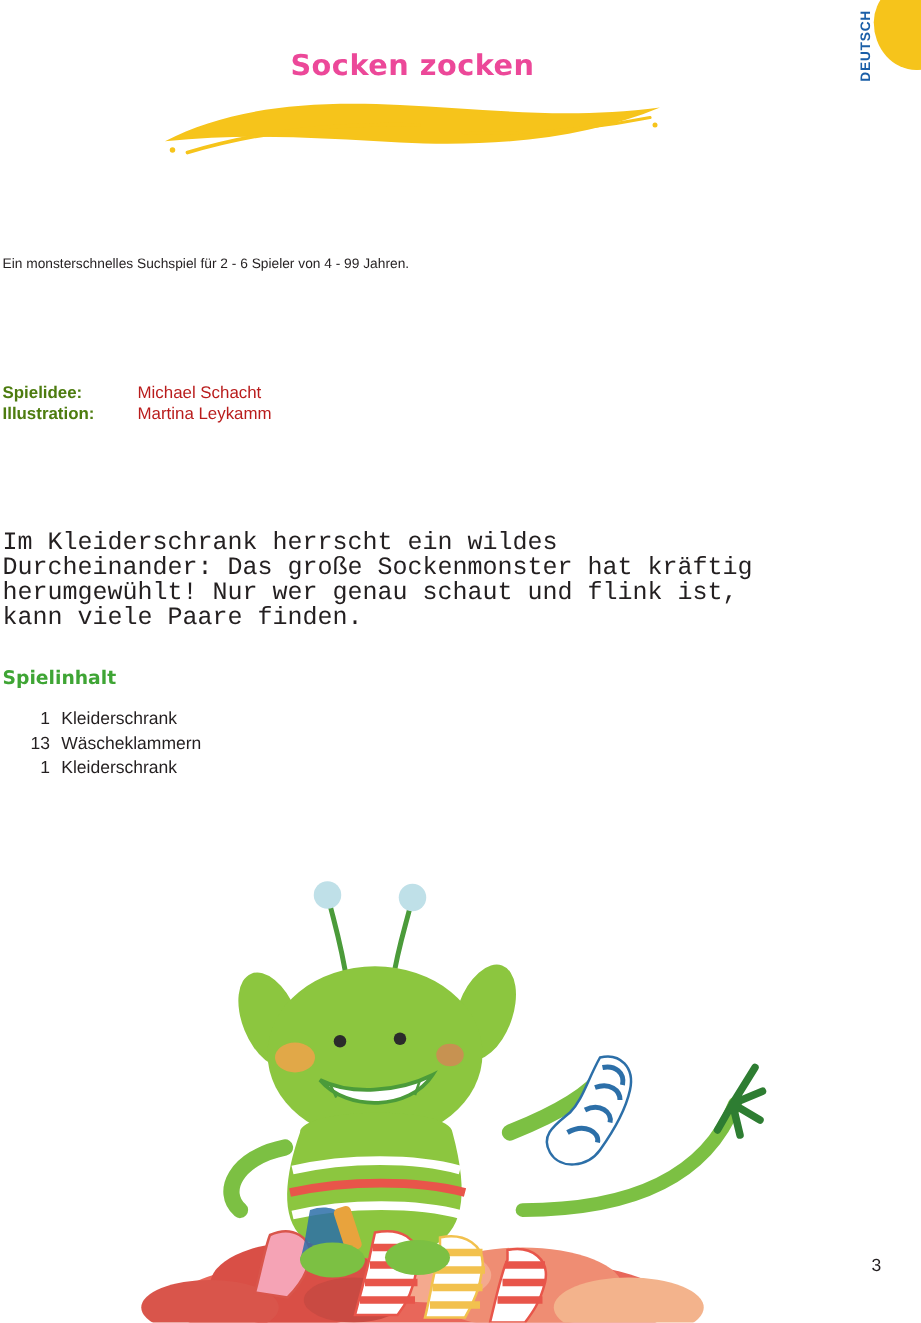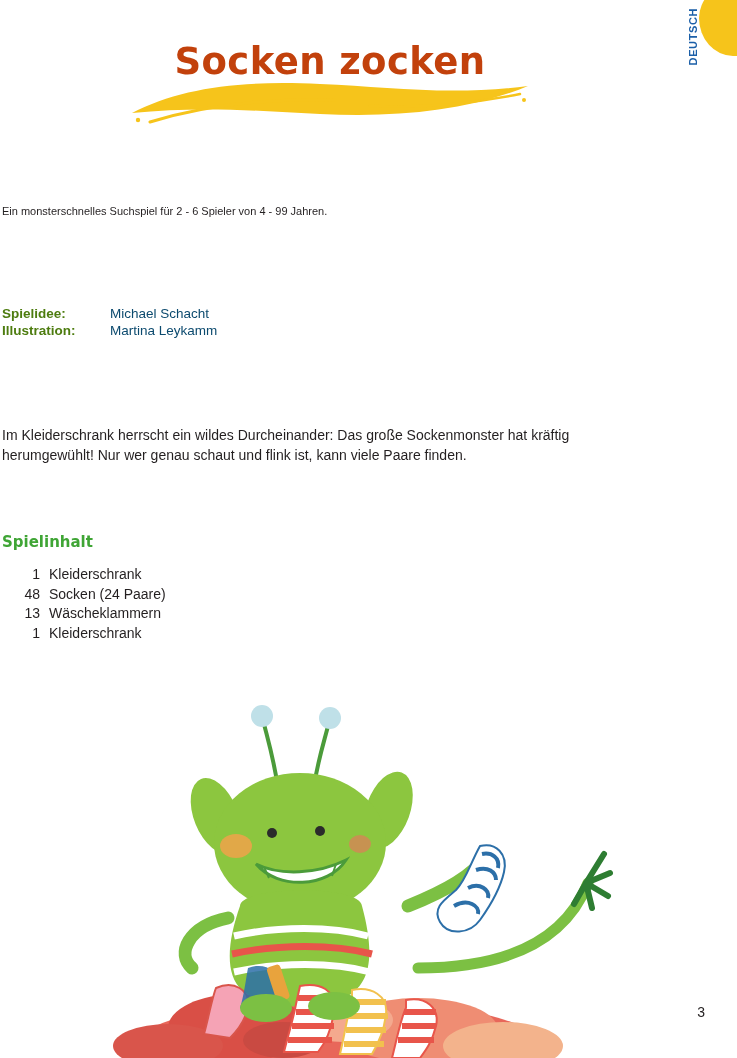--- a/index.html
+++ b/index.html
@@ -48,23 +48,23 @@
 
   
   .title-block {
     position: absolute;
     top: 40px;
     left: 0;
     width: 660px;
     text-align: center;
   }
   .title {
-    font-size: 37px;
-    font-weight: bold;
-    color: #c2410c;
+    font-size: 23px;
+    font-weight: bold;
+    color: #ec4899;
     letter-spacing: 0.4px;
     margin: 0;
     font-family: "DejaVu Sans", sans-serif;
   }
   .swoosh {
     position: absolute;
     top: 58px;
     left: 120px;
     width: 420px;
     height: 70px;
@@ -90,31 +90,32 @@
   }
   .credits-row {
     display: flex;
   }
   .credits-key {
     width: 108px;
     font-weight: bold;
     color: #4d7c0f;
   }
   .credits-val {
-    color: #0c4a6e;
+    color: #b91c1c;
   }
 
   .story {
     position: absolute;
     top: 425px;
     left: 2px;
     width: 620px;
-    font-size: 14px;
+    font-size: 20px;
     line-height: 20px;
     color: #231f20;
+    font-family: Liberation Mono, monospace;
   }
 
   .section-heading {
     position: absolute;
     top: 533px;
     left: 2px;
     font-size: 15px;
     font-weight: bold;
     color: #3fa535;
     font-family: "DejaVu Sans", sans-serif;
@@ -186,24 +187,20 @@
   </div>
 </div>
 
 <div class="story">Im Kleiderschrank herrscht ein wildes Durcheinander: Das große Sockenmonster hat kräftig herumgewühlt! Nur wer genau schaut und flink ist, kann viele Paare finden.</div>
 
 <div class="section-heading">Spielinhalt</div>
 <div class="contents-list">
   <div class="contents-row">
     <span class="contents-qty">1</span>
     <span class="contents-label">Kleiderschrank</span>
-  </div>
-  <div class="contents-row">
-    <span class="contents-qty">48</span>
-    <span class="contents-label">Socken (24 Paare)</span>
   </div>
   <div class="contents-row">
     <span class="contents-qty">13</span>
     <span class="contents-label">Wäscheklammern</span>
   </div>
   <div class="contents-row">
     <span class="contents-qty">1</span>
     <span class="contents-label">Kleiderschrank</span>
   </div>
 </div>

